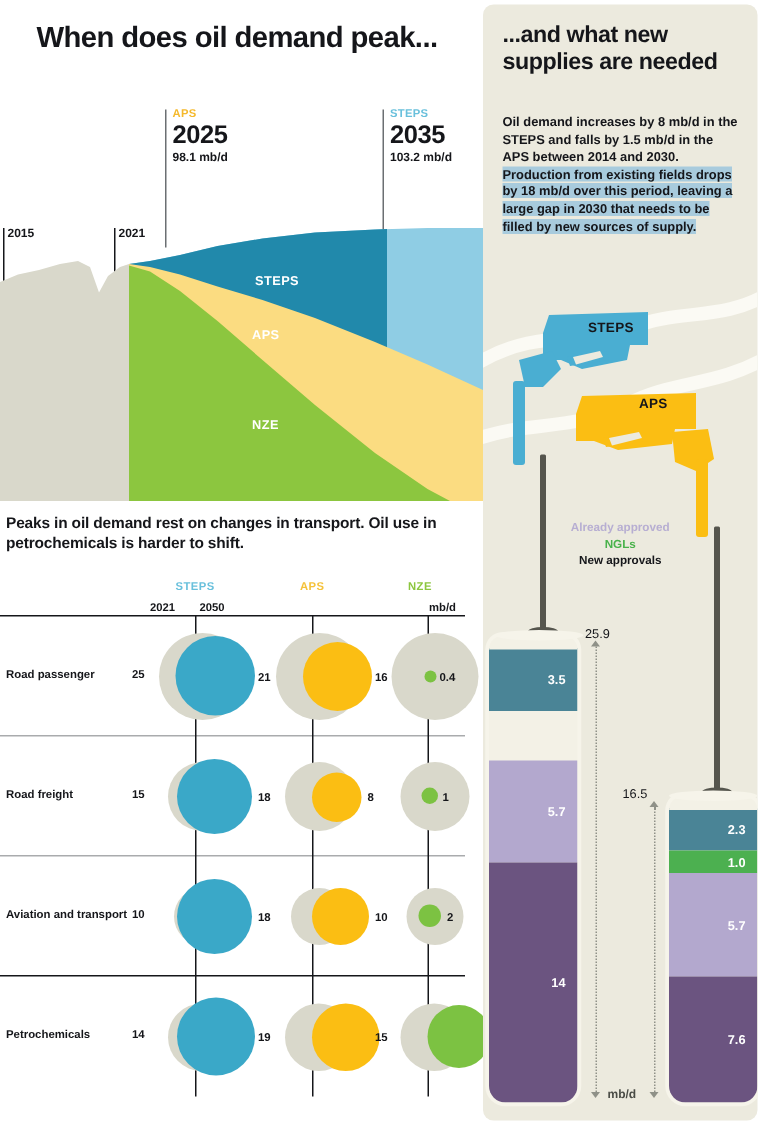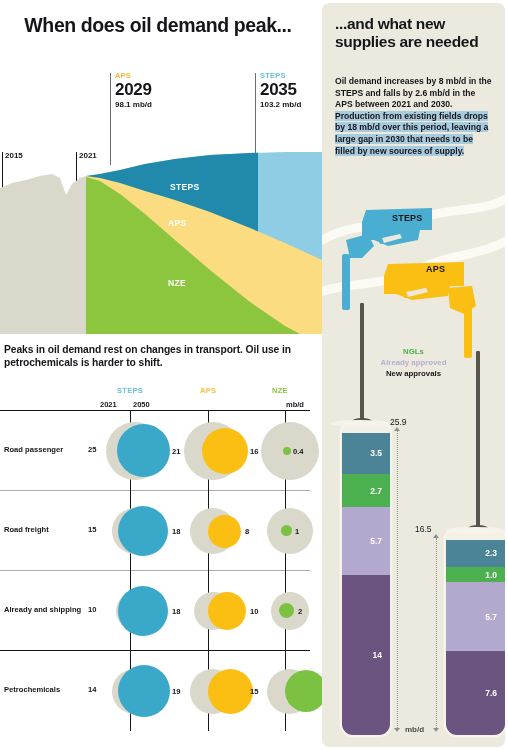--- a/index.html
+++ b/index.html
@@ -138,21 +138,21 @@
 
 <div class="page">
 
   <div class="left">
 
     <div class="main-title">When does oil demand peak...</div>
 
     <div class="peak" id="peak-aps">
       <div class="rule"></div>
       <div class="sc">APS</div>
-      <div class="yr">2029</div>
+      <div class="yr">2025</div>
       <div class="md">98.1 mb/d</div>
     </div>
     <div class="peak" id="peak-steps">
       <div class="rule"></div>
       <div class="sc">STEPS</div>
       <div class="yr">2035</div>
       <div class="md">103.2 mb/d</div>
     </div>
 
     <div class="ytick" id="tick-2015">
@@ -236,21 +236,21 @@
           <div class="bval" style="left:67px;top:36px">8</div>
         </div>
         <div class="bcell" style="left:255px">
           <div class="bub bub-grey" style="width:46px;height:46px;left:12px;top:17px"></div>
           <div class="bub bub-nze" style="width:11px;height:11px;left:26px;top:34px"></div>
           <div class="bval" style="left:40px;top:36px">1</div>
         </div>
       </div>
 
       <div class="brow" style="top:185px">
-        <div class="rlabel">Already and shipping</div>
+        <div class="rlabel">Aviation and transport</div>
         <div class="b2021" style="left:88px; top:34px">10</div>
         <div class="bcell" style="left:100px">
           <div class="bub bub-grey" style="width:38px;height:38px;left:16px;top:21px"></div>
           <div class="bub bub-steps" style="width:50px;height:50px;left:18px;top:15px"></div>
           <div class="bval" style="left:72px;top:36px">18</div>
         </div>
         <div class="bcell" style="left:178px">
           <div class="bub bub-grey" style="width:38px;height:38px;left:16px;top:21px"></div>
           <div class="bub bub-aps" style="width:38px;height:38px;left:30px;top:21px"></div>
           <div class="bval" style="left:72px;top:36px">10</div>
@@ -282,21 +282,21 @@
         </div>
       </div>
     </div>
   </div>
 
   <div class="right">
 
     <div class="r-title">...and what new supplies are needed</div>
 
     <div class="r-body">
-      <span>Oil demand increases by 8 mb/d in the STEPS and falls by 2.6 mb/d in the APS between 2021 and 2030. </span><span class="hl">Production from existing fields drops by 18 mb/d over this period, leaving a large gap in 2030 that needs to be filled by new sources of supply.</span>
+      <span>Oil demand increases by 8 mb/d in the STEPS and falls by 1.5 mb/d in the APS between 2014 and 2030. </span><span class="hl">Production from existing fields drops by 18 mb/d over this period, leaving a large gap in 2030 that needs to be filled by new sources of supply.</span>
     </div>
 
     <div class="illus">
       <svg width="183" height="220" viewBox="0 0 183 220">
 
         <path d="M-5,55 C35,30 70,42 100,30 C130,18 160,26 190,8" stroke="#fbfaf4" stroke-width="9" fill="none"></path>
         <path d="M-5,105 C30,92 60,100 95,82 C128,65 155,70 190,50" stroke="#fbfaf4" stroke-width="9" fill="none"></path>
 
         <g fill="#4aaed2">
           <path d="M40,34 L44,22 L110,20 L110,42 L98,42 L96,52 L66,58 L52,52 L40,52 Z"></path>
@@ -312,36 +312,33 @@
           <rect x="142" y="118" width="8" height="52" rx="2"></rect>
           <path d="M80,104 L108,100 L110,106 L82,110 Z"></path>
         </g>
         <path d="M84,104 L104,100 L106,104 L86,109 Z" fill="#eceade"></path>
       </svg>
       <div class="nz-lbl" id="nz-steps">STEPS</div>
       <div class="nz-lbl" id="nz-aps">APS</div>
     </div>
 
     <div class="legend">
+      <div id="lg-appr">Already approved</div>
       <div id="lg-ngl">NGLs</div>
-      <div id="lg-appr">Already approved</div>
       <div id="lg-new">New approvals</div>
     </div>
 
     <div class="pipe" style="left:38px; top:300px; height:120px;"></div>
     <div class="pipe-base" style="left:30px; top:415px;"></div>
     <div class="pipe" style="left:154px; top:348px; height:180px;"></div>
     <div class="pipe-base" style="left:146px; top:522px;"></div>
 
-    <div class="cyl" style="left:20px; top:421px; width:48px; height:311px;text-decoration:underline;">
+    <div class="cyl" style="left:4px; top:421px; width:59px; height:311px;text-decoration:underline;">
       <div class="seg s-tight" style="top:8px;  height:42px;">
           <span>3.5</span>
-        </div>
-      <div class="seg s-ngl" style="top:50px; height:33px;">
-          <span>2.7</span>
         </div>
       <div class="seg s-appr" style="top:83px; height:68px;">
           <span>5.7</span>
         </div>
       <div class="seg s-new" style="top:151px;height:160px;">
           <span>14</span>
         </div>
       <div class="cyl-gloss"></div>
     </div>
     <div class="cyl-cap" style="left:8px; top:417px; width:59px;"></div>

